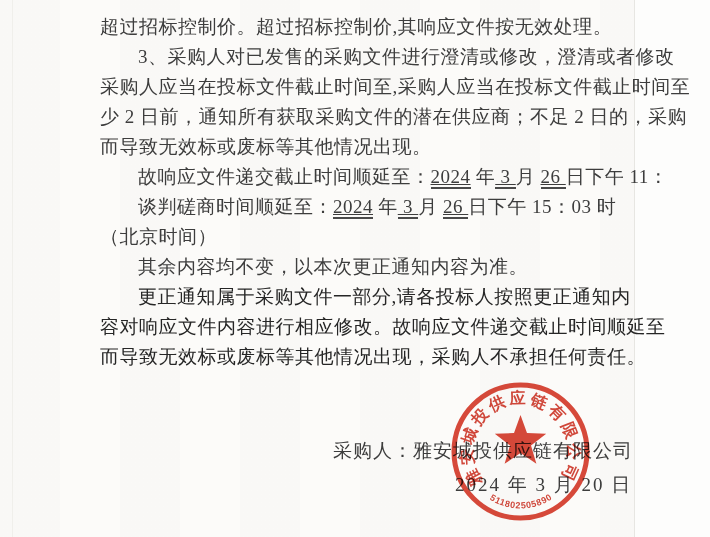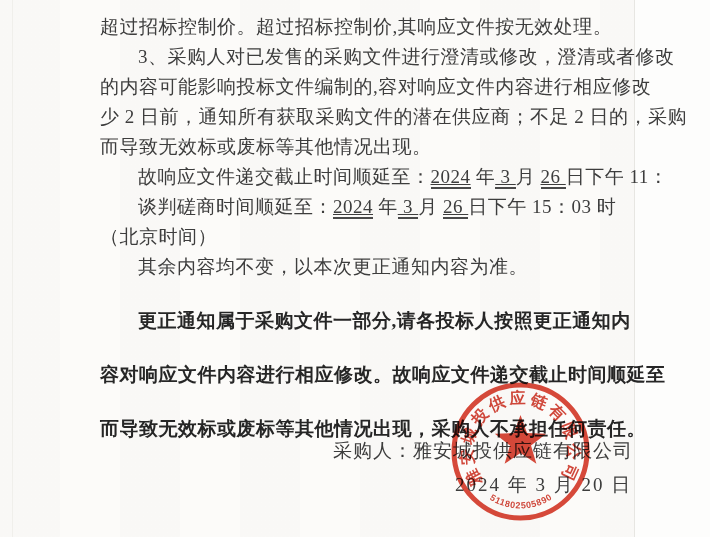--- a/index.html
+++ b/index.html
@@ -34,21 +34,21 @@
     position: absolute;
     left: 100px; top: 12px;
     width: 534px;
     color: #3d3d3d;
     font-size: 19px;
     line-height: 30px;
     letter-spacing: 0.5px;
   }
   .line { white-space: pre; height: 30px; }
   .line.indent { padding-left: 38px; }
-  .line.bold { font-weight: 700; color: #262626; margin-top: 24px; }
+  .line.bold { font-weight: 400; color: #262626; }
   .u {
     border-bottom: 2px solid #4a4a4a;
     padding-bottom: 0px;
     text-decoration: underline;
   }
   .signature-line {
     position: absolute;
     color: #3d3d3d;
     font-size: 19px;
     letter-spacing: 1px;
@@ -72,21 +72,21 @@
 <body>
 
 <div class="page">
 
   <div class="scan-edge-left"></div>
   <div class="scan-edge-right"></div>
 
   <div class="doc-body">
       <div class="line"><span>超过招标控制价。超过招标控制价,其响应文件按无效处理。</span></div>
       <div class="line indent"><span>3、采购人对已发售的采购文件进行澄清或修改，澄清或者修改</span></div>
-      <div class="line"><span>的内容可能影响投标文件编制的,容对响应文件内容进行相应修改</span></div>
+      <div class="line"><span>采购人应当在投标文件截止时间至,采购人应当在投标文件截止时间至</span></div>
       <div class="line"><span>少 2 日前，通知所有获取采购文件的潜在供应商；不足 2 日的，采购</span></div>
       <div class="line"><span>而导致无效标或废标等其他情况出现。</span></div>
       <div class="line indent"><span>故响应文件递交截止时间顺延至：</span><span class="u">2024</span><span> 年</span><span class="u"> 3 </span><span>月 </span><span class="u">26 </span><span>日下午 11：</span></div>
       <div class="line indent"><span>谈判磋商时间顺延至：</span><span class="u">2024</span><span> 年</span><span class="u"> 3 </span><span>月 </span><span class="u">26 </span><span>日下午 15：03 时</span></div>
       <div class="line"><span>（北京时间）</span></div>
       <div class="line indent"><span>其余内容均不变，以本次更正通知内容为准。</span></div>
       <div class="line indent bold"><span>更正通知属于采购文件一部分,请各投标人按照更正通知内</span></div>
       <div class="line bold"><span>容对响应文件内容进行相应修改。故响应文件递交截止时间顺延至</span></div>
       <div class="line bold"><span>而导致无效标或废标等其他情况出现，采购人不承担任何责任。</span></div>
     </div>

